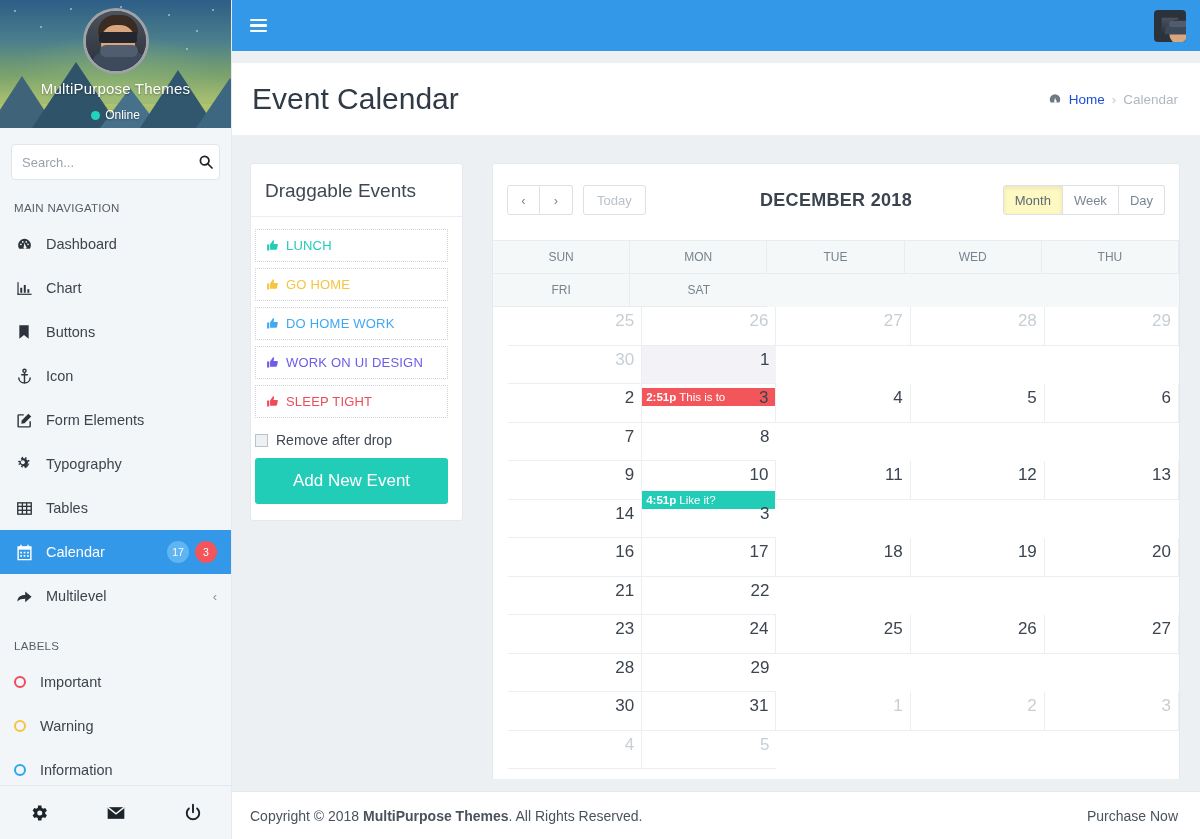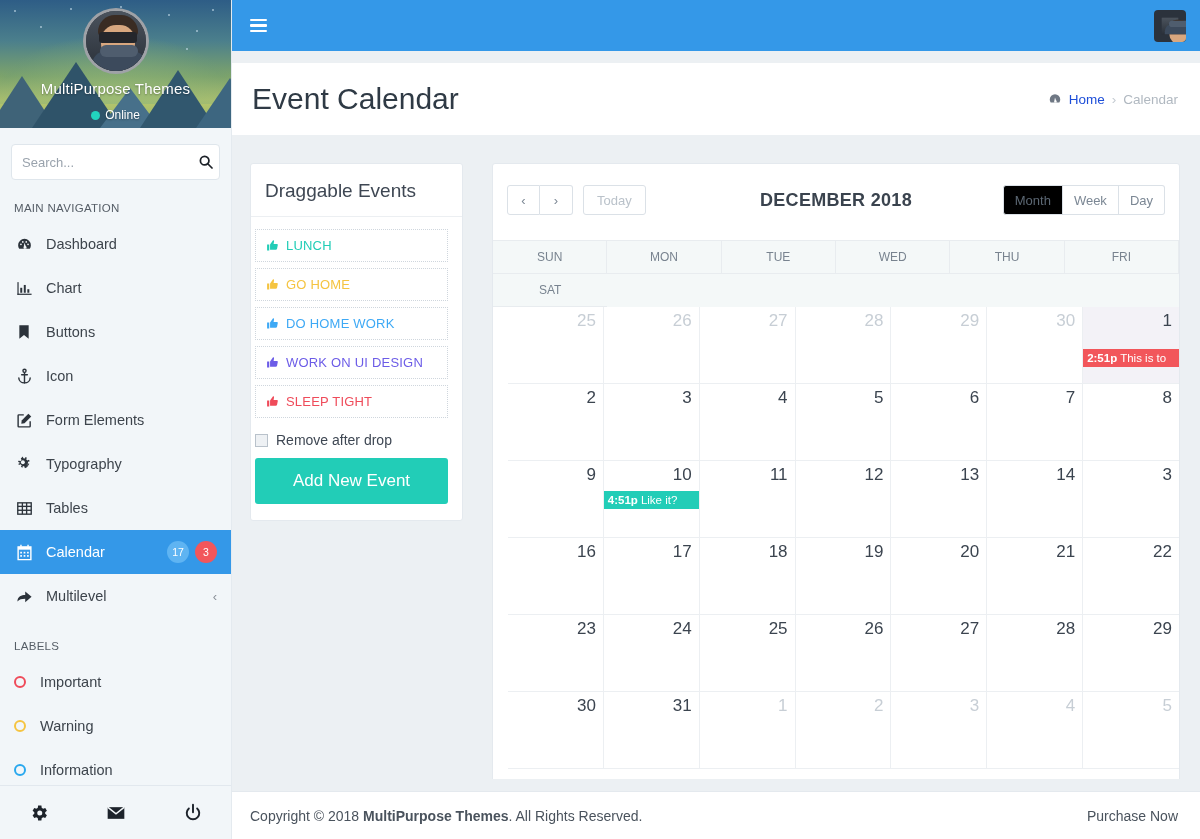--- a/index.html
+++ b/index.html
@@ -153,36 +153,36 @@
   .btn-grp { display:flex; }
   .cbtn {
     border:1px solid #dbe1e7; background:#fff; height:30px; min-width:33px;
     display:flex; align-items:center; justify-content:center;
     font-size:13px; color:#7b8794; cursor:pointer; font-family:"Liberation Sans", sans-serif;
   }
   .btn-grp .cbtn:first-child { border-radius:3px 0 0 3px; }
   .btn-grp .cbtn:last-child { border-radius:0 3px 3px 0; }
   .btn-grp .cbtn + .cbtn { border-left:0; }
   .cbtn.today { margin-left:10px; border-radius:3px; padding:0 13px; color:#bac2ca; }
-  .cbtn.active { background:#000000; box-shadow: inset 0 2px 4px rgba(0,0,0,.08); color:#5c6874; }
+  .cbtn.active { background:#fef9c3; box-shadow: inset 0 2px 4px rgba(0,0,0,.08); color:#5c6874; }
   .cal-title {
     position:absolute; left:0; right:0; text-align:center;
     font-size:18px; color:#3a434e; font-weight:bold; letter-spacing:.3px; pointer-events:none;
   }
   .view-grp { margin-left:auto; }
   .view-grp .cbtn { padding:0 11px; }
 
   .cal-grid { margin-top:18px; border-top:1px solid #e8ecef; }
-  .cal-hrow { display:grid; grid-template-columns:repeat(6,1fr); background:#f4f8f8; }
+  .cal-hrow { display:grid; grid-template-columns:repeat(5,1fr); background:#f4f8f8; }
   .cal-hrow div {
     text-align:center; font-size:12px; color:#78838f; padding:9px 0;
     border-right:1px solid #e8ecef; border-bottom:1px solid #e8ecef;
   }
   .cal-hrow div:last-child { border-right:0; }
-  .cal-week { display:grid; grid-template-columns:repeat(7,1fr); height:77px;padding-left:15px; }
+  .cal-week { display:grid; grid-template-columns:repeat(5,1fr); height:77px;padding-left:15px; }
   .cal-day {
     border-right:1px solid #eceff2; border-bottom:1px solid #eceff2;
     position:relative; padding:4px 7px 0 0;
   }
   .cal-day:last-child { border-right:0; }
   .cal-day .num { text-align:right; font-size:17px; color:#3b444f; }
   .cal-day.other .num { color:#c7ced5; }
   .cal-day.today { background:#f3f2f7; }
   .ev {
     position:absolute; left:0; right:0; color:#fff; font-size:11.5px;

